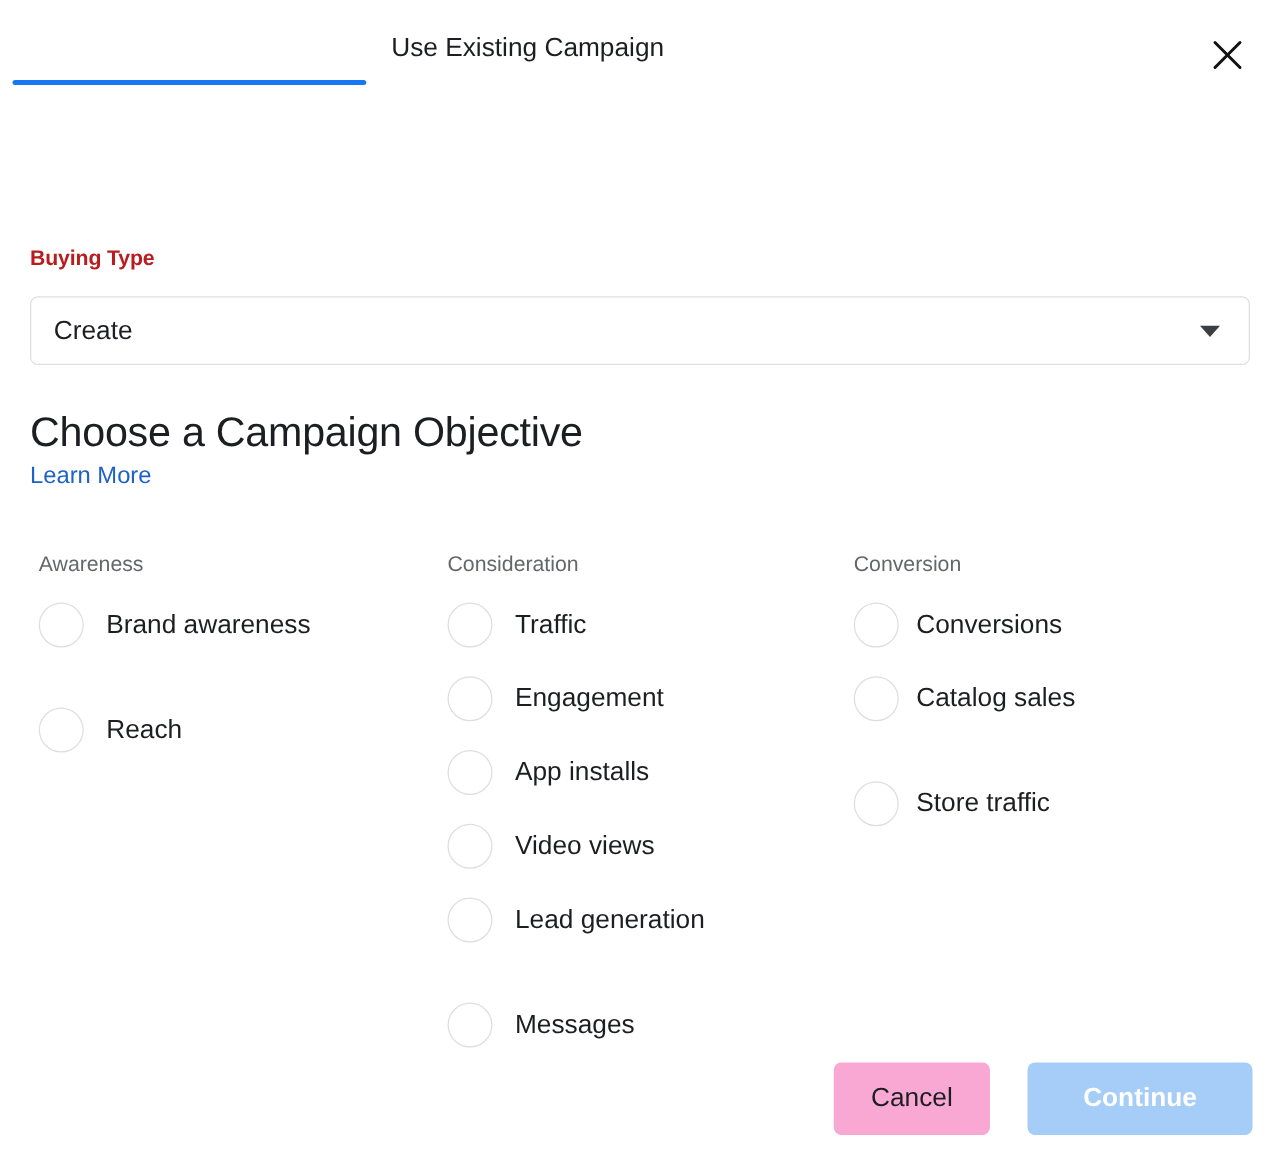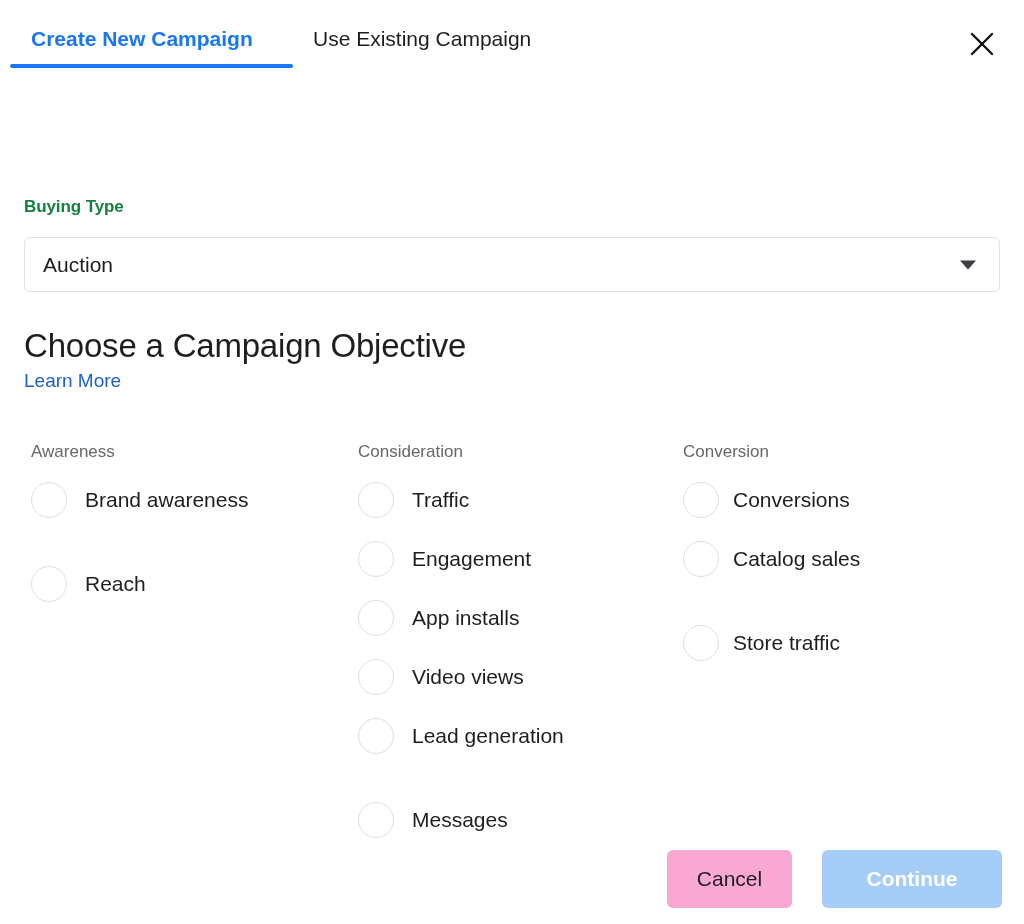--- a/index.html
+++ b/index.html
@@ -80,21 +80,21 @@
     flex: 1 1 auto;
     padding: 0 24px;
   }
 
   .field-label {
     position: absolute;
     left: 24px;
     top: 121px;
     font-size: 17px;
     font-weight: bold;
-    color: #15803d;
+    color: #b91c1c;
     letter-spacing: -0.1px;
   }
 
   .select-box {
     position: absolute;
     left: 24px;
     top: 161px;
     width: 976px;
     height: 55px;
     box-sizing: border-box;
@@ -230,39 +230,38 @@
     font-size: 21px;
     font-weight: bold;
   }
 </style>
 </head>
 <body>
 
 <div class="dialog">
 
   <div class="tabbar">
-    <div class="tab tab-active">Create New Campaign</div>
     <div class="tab-underline"></div>
     <div class="tab tab-inactive">Use Existing Campaign</div>
     <button class="close-btn">
       <span>
         <svg width="26" height="26" viewBox="0 0 26 26" aria-hidden="true">
           <line x1="3" y1="3" x2="23" y2="23" stroke="#111111" stroke-width="2.4" stroke-linecap="round"></line>
           <line x1="23" y1="3" x2="3" y2="23" stroke="#111111" stroke-width="2.4" stroke-linecap="round"></line>
         </svg>
       </span>
     </button>
   </div>
 
   <div class="content">
 
     <div class="field-label">Buying Type</div>
 
     <div class="select-box">
-      <span class="select-value">Auction</span>
+      <span class="select-value">Create</span>
       <span class="select-caret"></span>
     </div>
 
     <div class="section-title">Choose a Campaign Objective</div>
 
     <a class="learn-more">Learn More</a>
 
     <div class="columns">
 
       <div class="col col-0">

